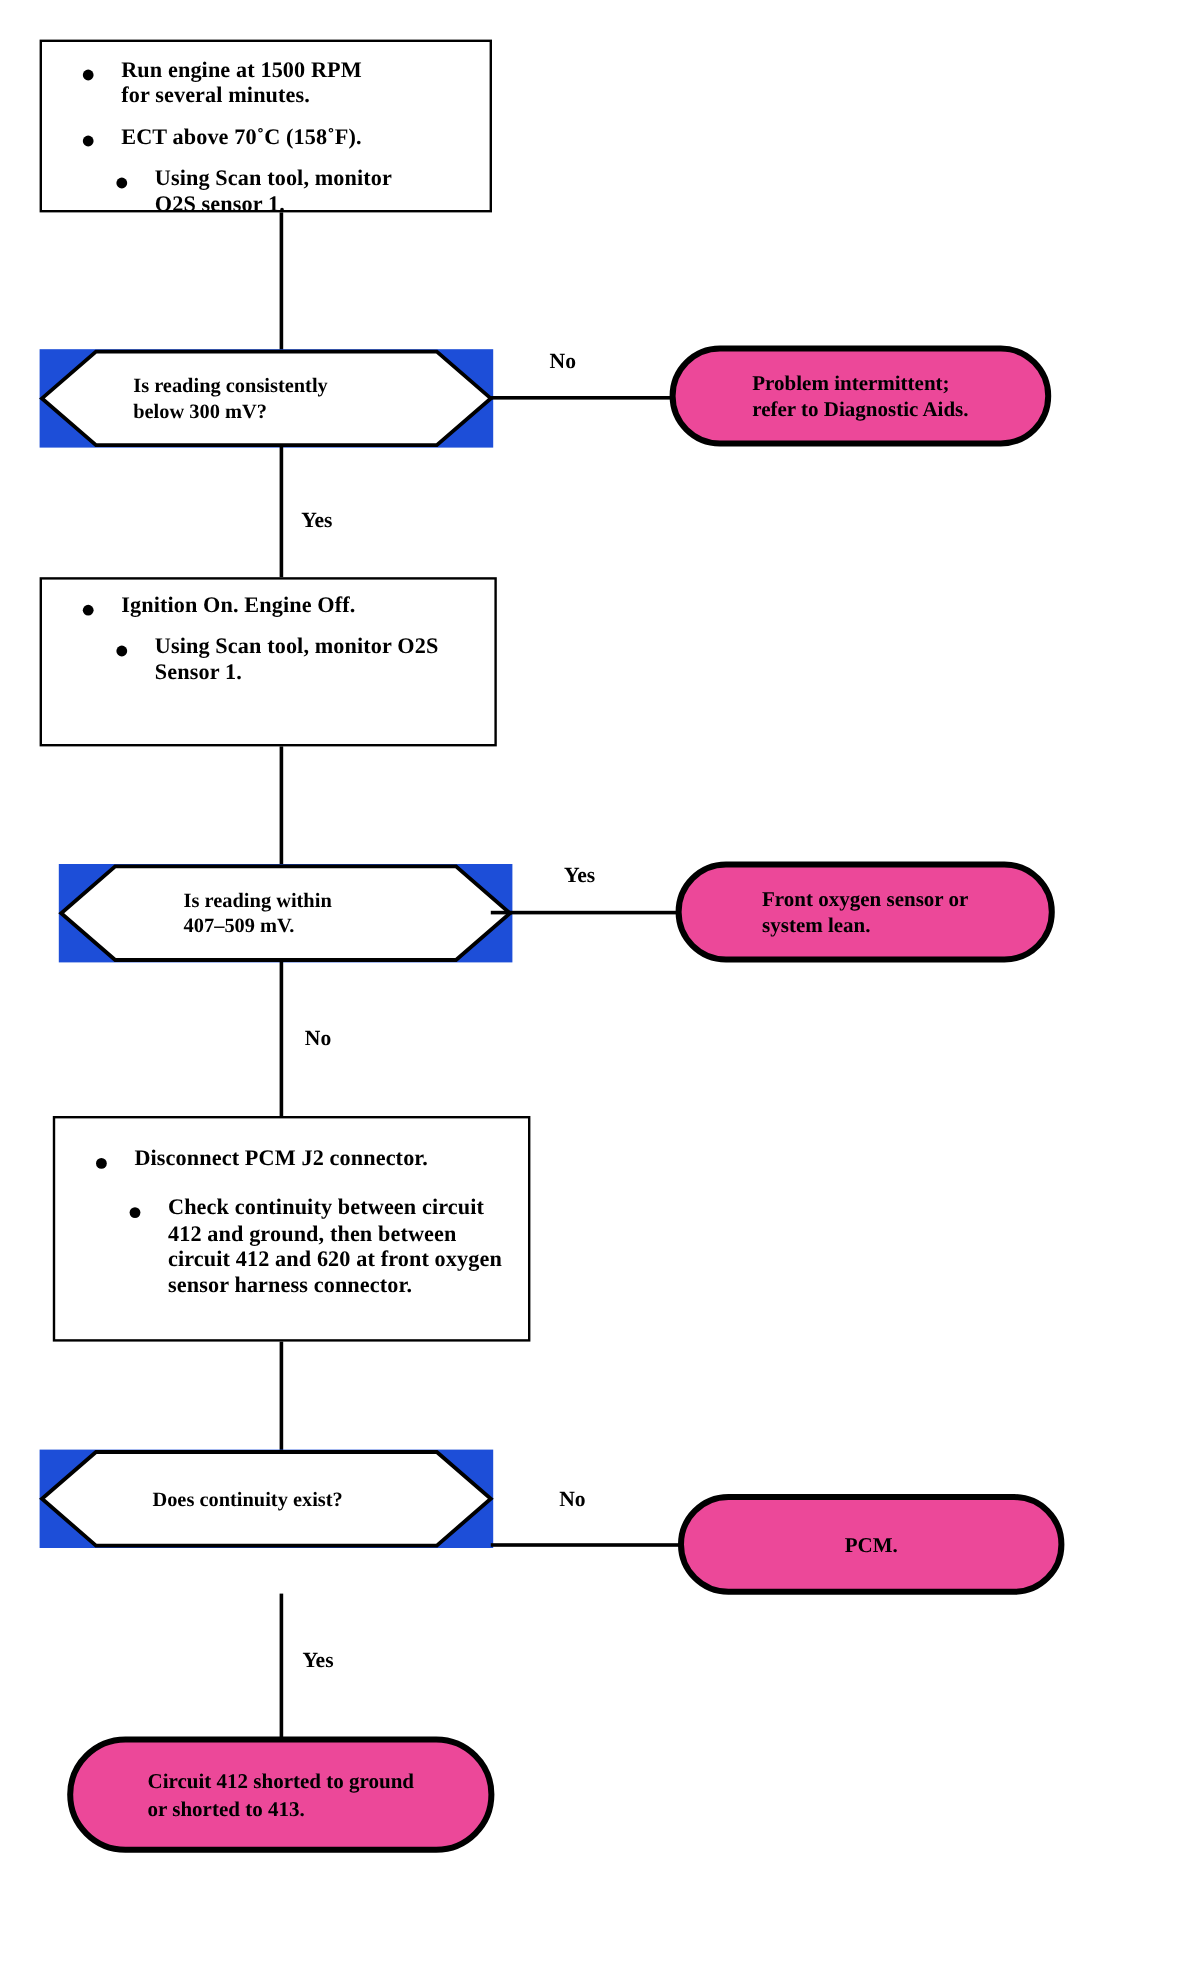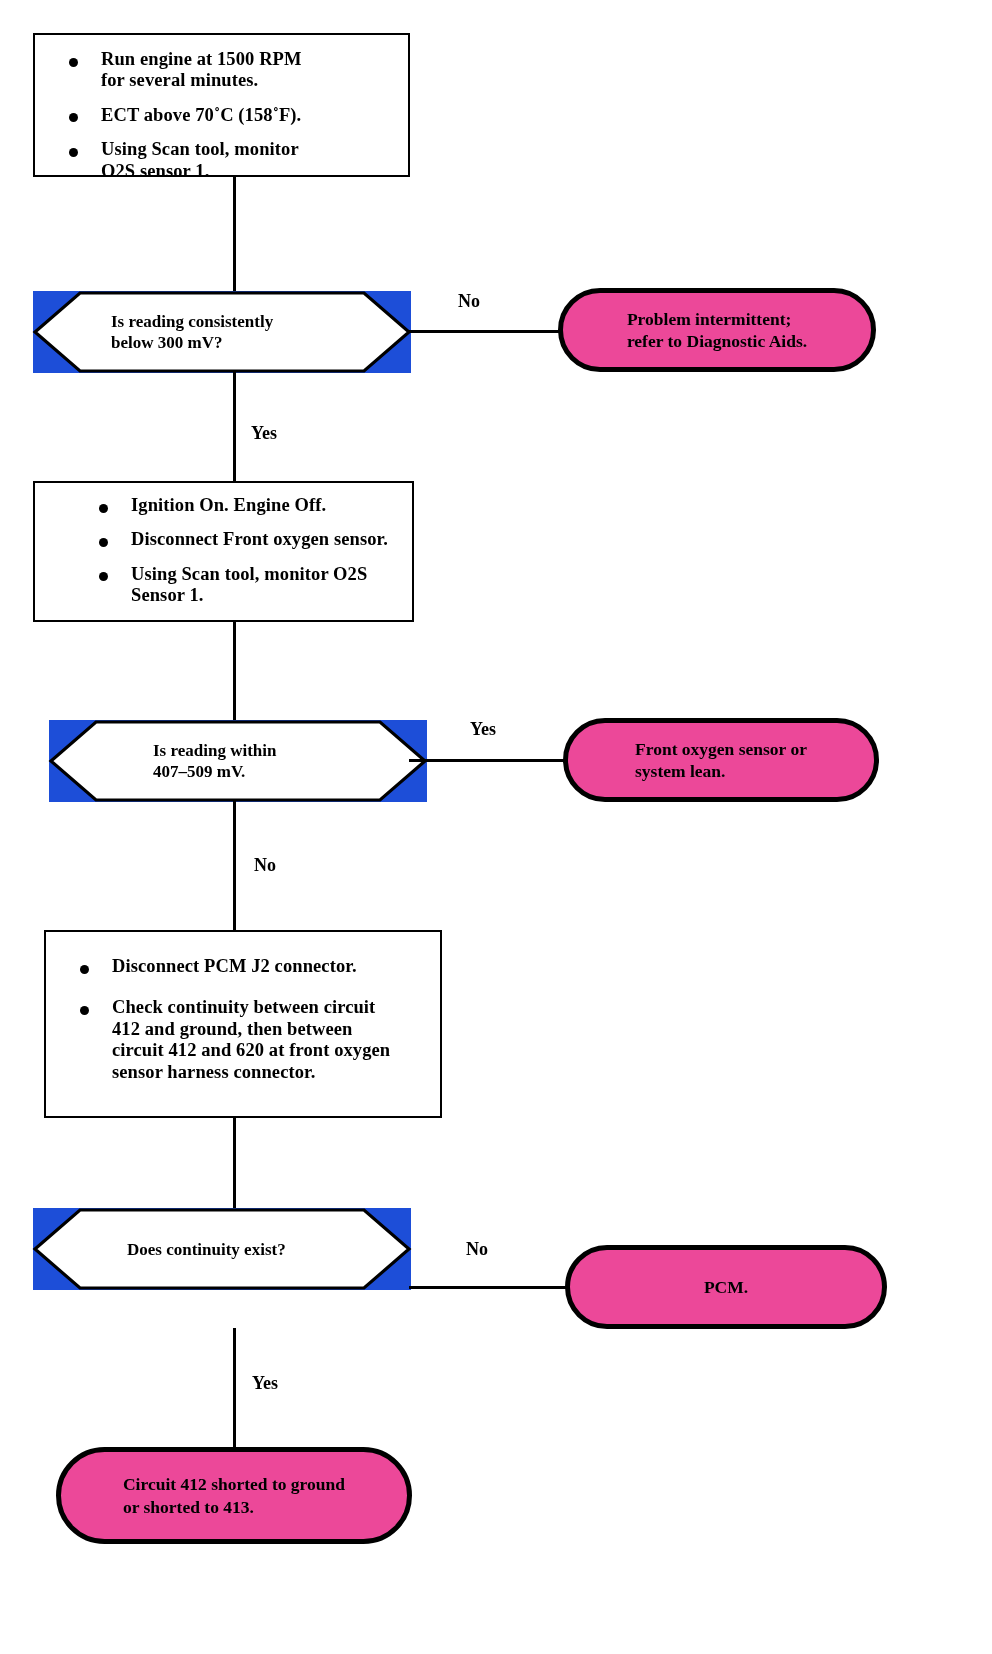--- a/index.html
+++ b/index.html
@@ -39,21 +39,21 @@
   }
   .bullet-item {
     position: relative;
     padding-left: 66px;
     font-weight: bold;
     font-size: 18.5px;
     line-height: 1.16;
     margin-bottom: 13px;
     letter-spacing: 0.1px;
   }
-  .bullet-item:last-child { margin-bottom: 0; }
+  .bullet-item:last-child { margin-bottom: 0; margin-left: 28px; }
   .bullet-dot {
     position: absolute;
     left: 34px;
     top: 0.46em;
     width: 9px;
     height: 9px;
     background: #000;
     border-radius: 50%;
   }
   
@@ -152,29 +152,25 @@
   <div class="branch-label" style="left:458px; top:292px;">No</div>
 
   <div class="node terminator" style="left:558px; top:288px; width:318px; height:84px;">
     <div class="terminator-text left-align" style="white-space: pre-line;">Problem intermittent;
 refer to Diagnostic Aids.</div>
   </div>
 
   <div class="vline" style="left:233px; top:372px; height:110px;"></div>
   <div class="branch-label" style="left:251px; top:424px;">Yes</div>
 
-  <div class="node process-box" style="left:33px; top:481px; width:381px; height:141px;padding-left:30px;">
+  <div class="node process-box" style="left:33px; top:481px; width:381px; height:141px;">
     <ul class="bullet-list" style="padding-top:12px;">
       <li class="bullet-item">
         <span class="bullet-dot"></span>
         <span>Ignition On. Engine Off.</span>
-      </li>
-      <li class="bullet-item">
-        <span class="bullet-dot"></span>
-        <span>Disconnect Front oxygen sensor.</span>
       </li>
       <li class="bullet-item">
         <span class="bullet-dot"></span>
         <span style="white-space: pre-line;">Using Scan tool, monitor O2S
 Sensor 1.</span>
       </li>
     </ul>
   </div>
 
   <div class="vline" style="left:233px; top:622px; height:99px;"></div>

